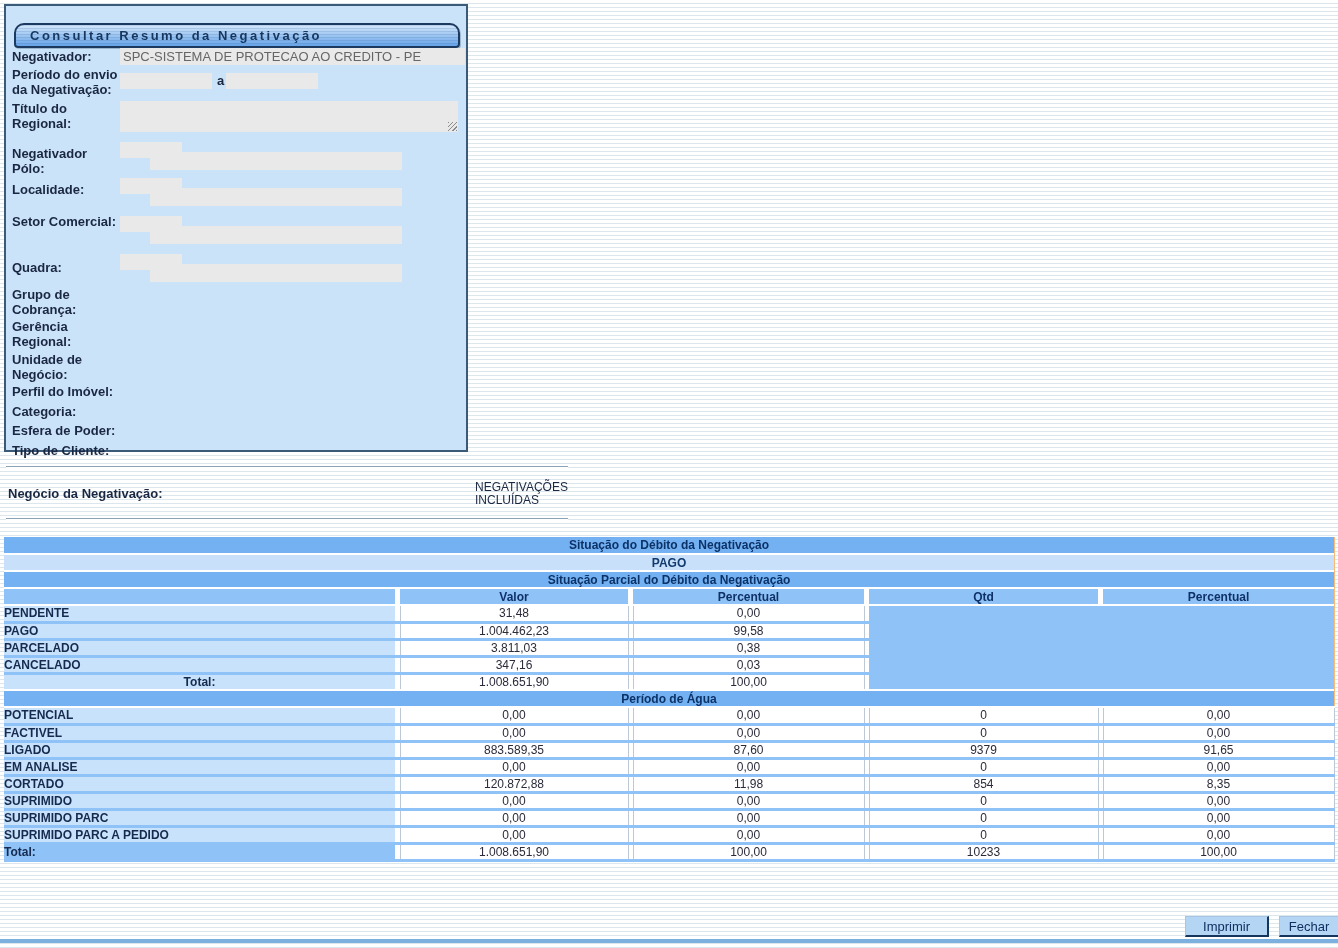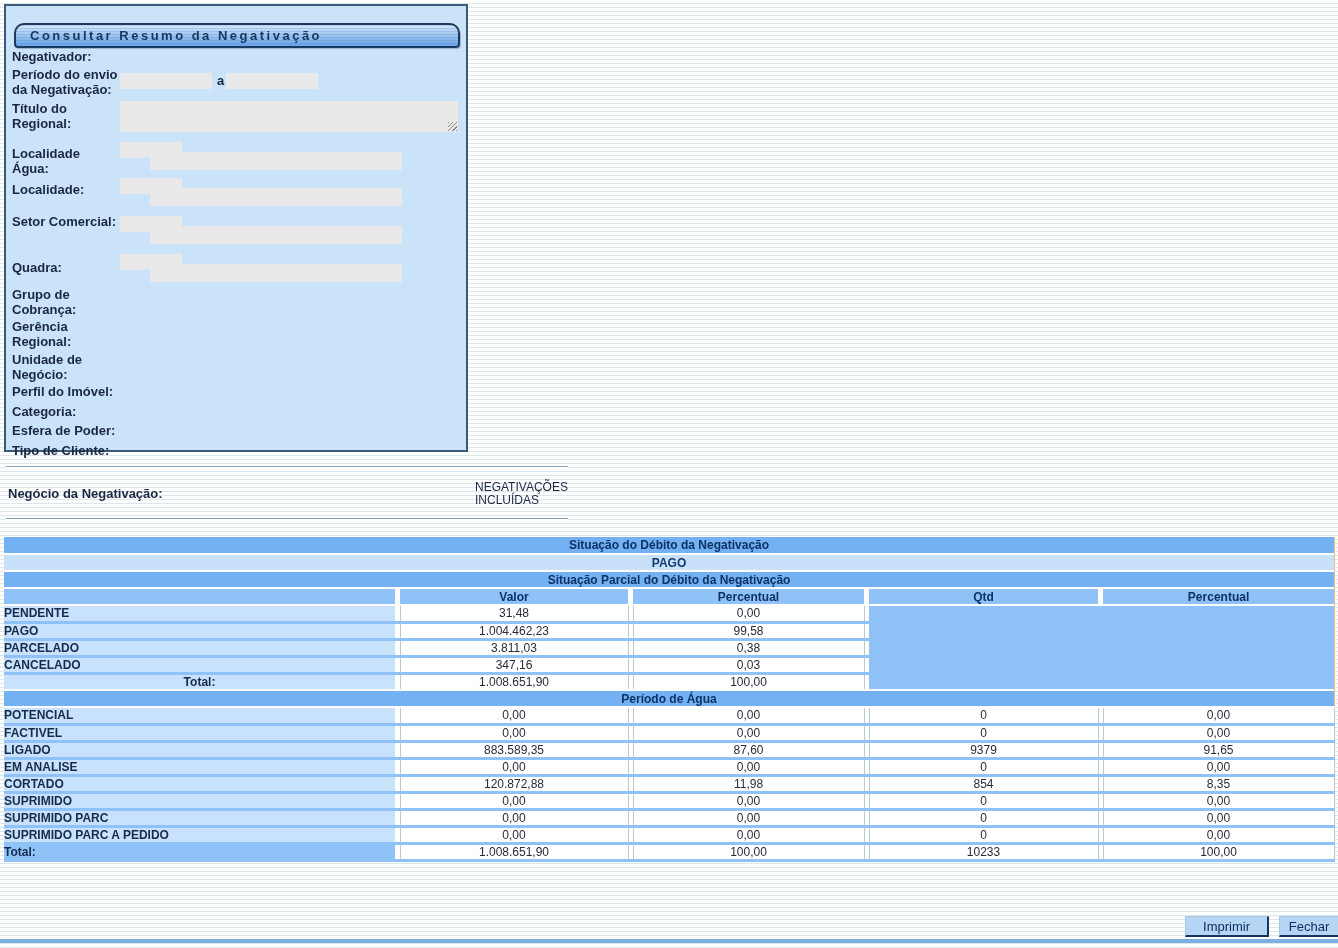--- a/index.html
+++ b/index.html
@@ -78,31 +78,32 @@
   #btn-fechar  { left:1279px; width:61px; }
   .bottombar { position:absolute; left:0; top:939px; width:1338px; height:4px; background:#7cb0de; }
 </style>
 </head>
 <body>
 
 <div id="panel">
   <div class="plate">Consultar Resumo da Negativação</div>
 
   <div class="flabel" style="top:43px">Negativador:</div>
+  <input class="tin" style="left: 114px; top: 42px; width: 345px; height: 17px;" value="SPC-SISTEMA DE PROTECAO AO CREDITO - PE">
 
   <div class="flabel" style="top:61px">Período do envio da Negativação:</div>
   <input class="tin" style="left: 114px; top: 67px; width: 92px; height: 16px;" value="">
   <span style="position:absolute;left:211px;top:67px;font-size:13px;font-weight:bold;color:#1a2742">a</span>
   <input class="tin" style="left: 220px; top: 67px; width: 92px; height: 16px;" value="">
 
   <div class="flabel" style="top:95px">Título do Regional:</div>
   <textarea class="tin" style="left: 114px; top: 95px; width: 338px; height: 31px;"></textarea>
   <div class="rhandle" style="left:442px;top:116px"></div>
 
-  <div class="flabel" style="top:140px">Localidade Água:</div>
+  <div class="flabel" style="top:140px">Negativador Pólo:</div>
   <input class="tin" style="left: 114px; top: 136px; width: 62px; height: 16px;" value="">
   <input class="tin" style="left: 144px; top: 146px; width: 252px; height: 18px;" value="">
 
   <div class="flabel" style="top:176px">Localidade:</div>
   <input class="tin" style="left: 114px; top: 172px; width: 62px; height: 16px;" value="">
   <input class="tin" style="left: 144px; top: 182px; width: 252px; height: 18px;" value="">
 
   <div class="flabel" style="top:208px">Setor Comercial:</div>
   <input class="tin" style="left: 114px; top: 210px; width: 62px; height: 16px;" value="">
   <input class="tin" style="left: 144px; top: 220px; width: 252px; height: 18px;" value="">

